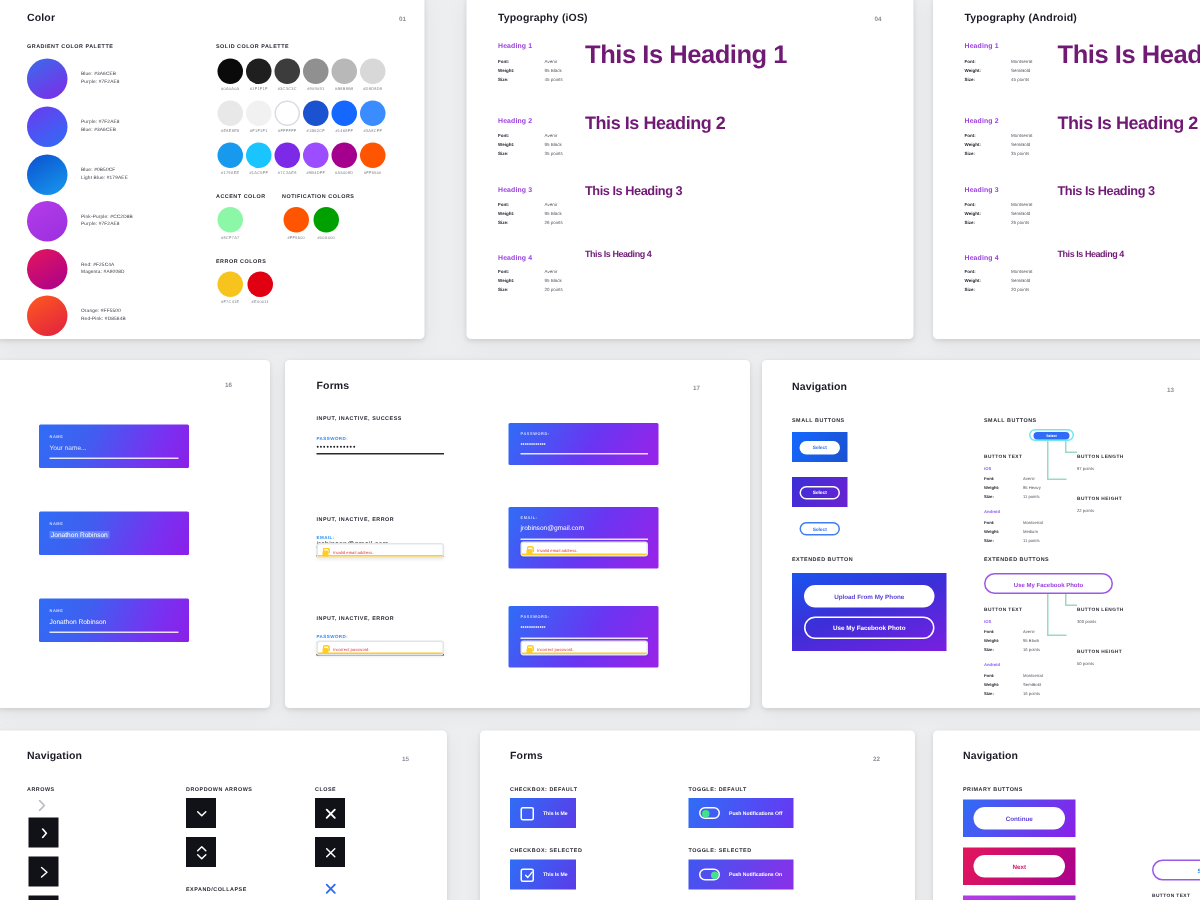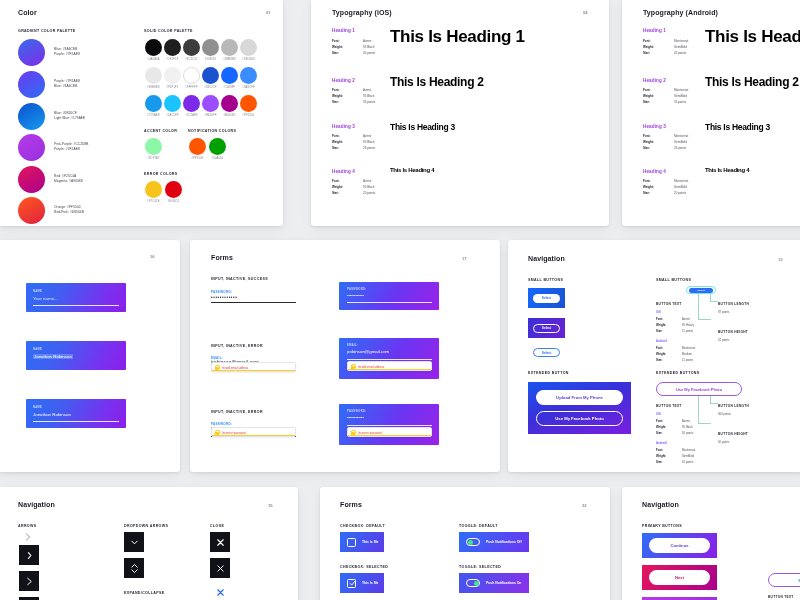--- a/index.html
+++ b/index.html
@@ -39,21 +39,21 @@
   }
 
   
   .circ{position:absolute;border-radius:50%;}
   .circ.ring{border:1px solid #d9dce2;box-sizing:border-box;}
 
   
   .ty-h{position:absolute;font-size:4.6px;font-weight:bold;color:#9b3fe0;letter-spacing:.1px;}
   .ty-k{position:absolute;font-size:3px;font-weight:bold;color:#23232e;}
   .ty-v{position:absolute;font-size:3px;color:#55555f;}
-  .ty-sample{position:absolute;font-weight:bold;color:#000000;white-space:nowrap;letter-spacing:-.3px;}
+  .ty-sample{position:absolute;font-weight:bold;color:#701a75;white-space:nowrap;letter-spacing:-.3px;}
 
   
   .gcard{position:absolute;border-radius:1px;}
   .g-blue-purple{background:linear-gradient(115deg,#2f6df6 0%,#3f5ff0 32%,#7b2ff0 78%,#8b1fe8 100%);}
   .g-purple-pink{background:linear-gradient(120deg,#2f6df6 0%,#6a35f2 55%,#9b22e8 100%);}
   .fld-label{position:absolute;font-size:2.6px;font-weight:bold;color:#cfd8ff;letter-spacing:.4px;}
   .fld-val{position:absolute;font-size:4.4px;color:#ffffff;white-space:nowrap;}
   .fld-val.ph{color:#dfe4ff;}
   .fld-rule{position:absolute;height:1px;background:rgba(255,255,255,.85);}
   .sel{background:rgba(120,160,255,.55);}

